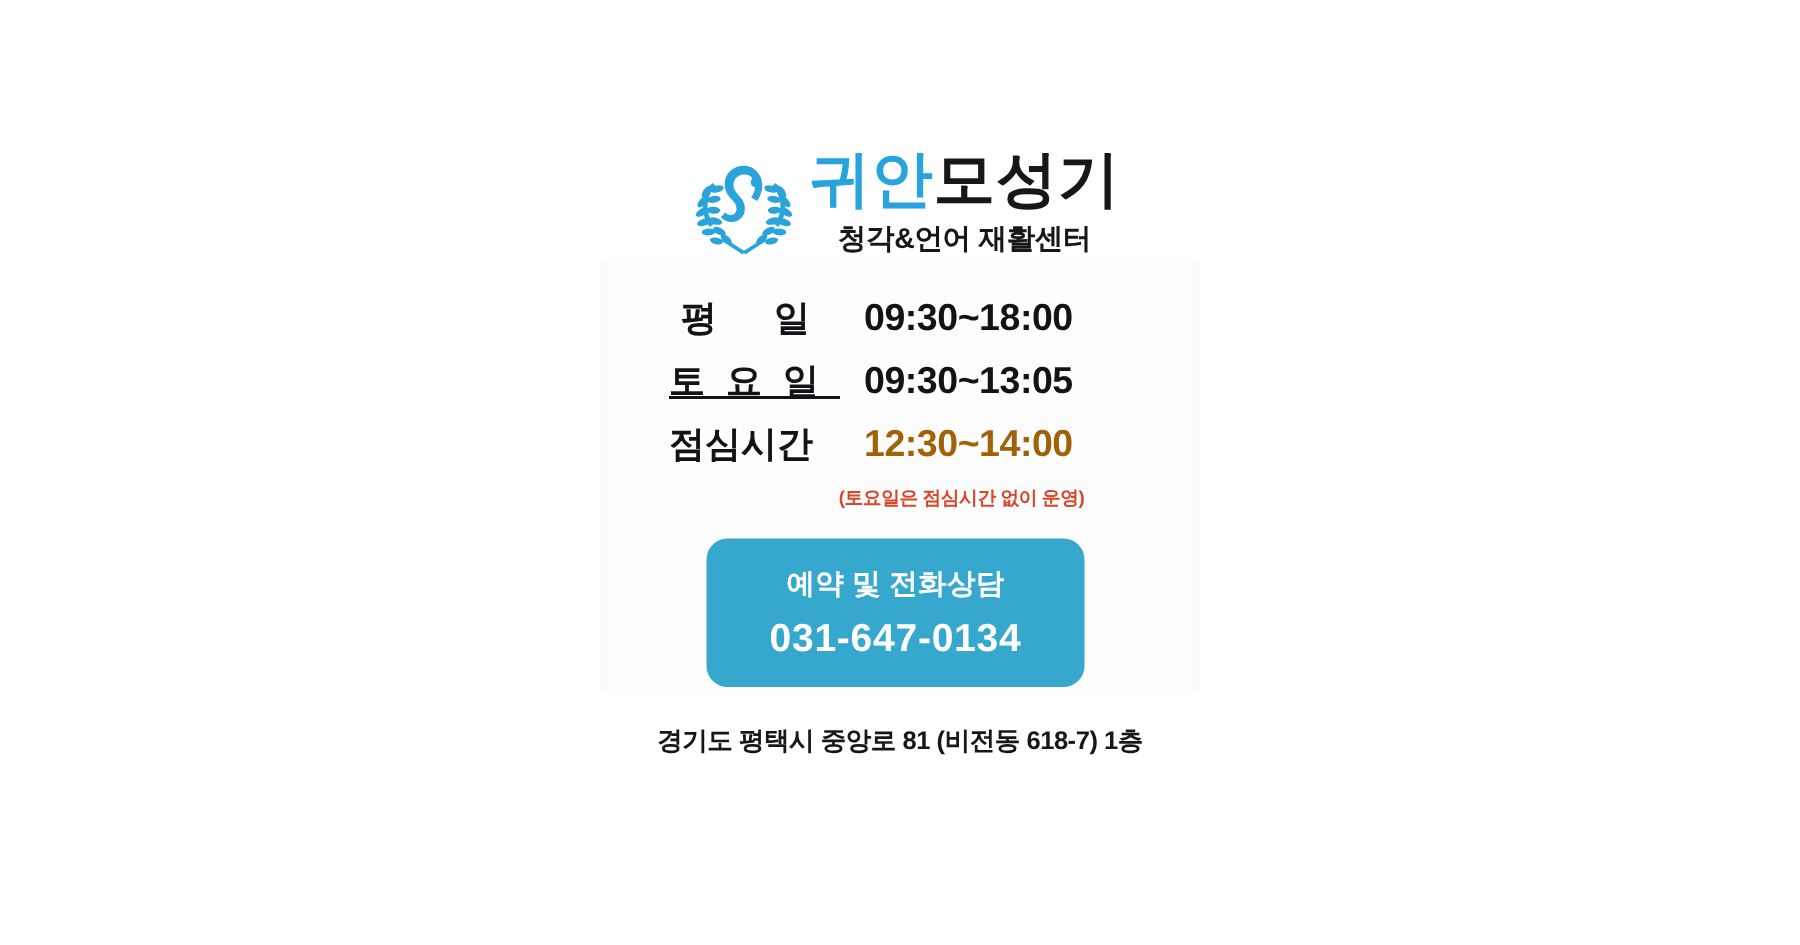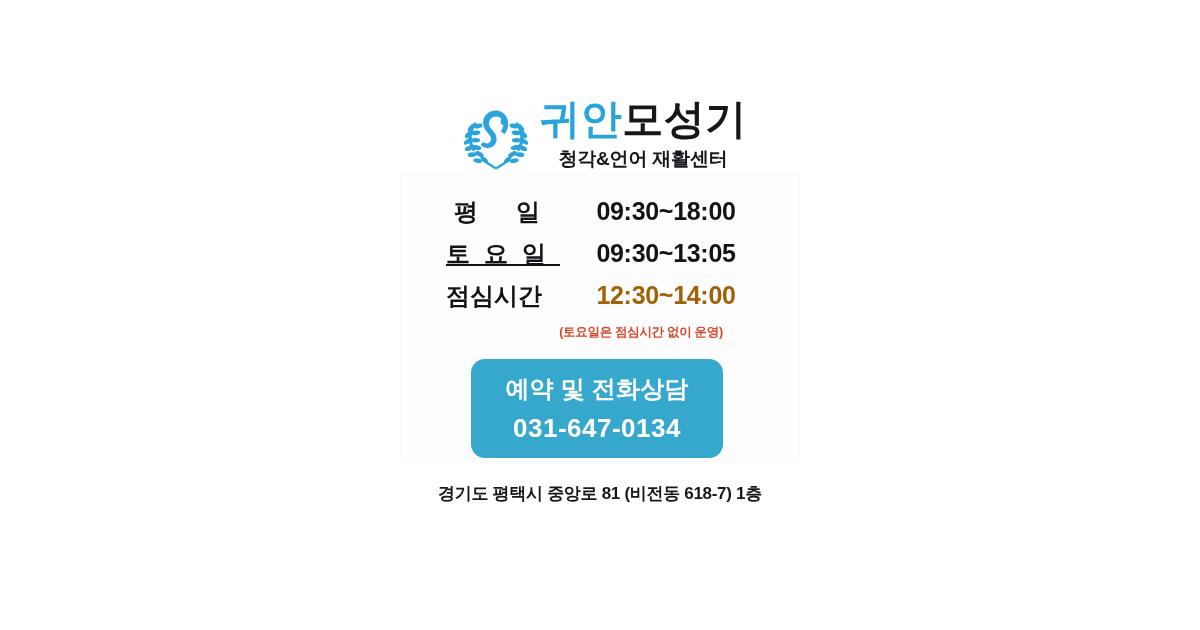--- a/index.html
+++ b/index.html
@@ -108,21 +108,21 @@
     font-weight: 700;
     color: #111316;
     white-space: nowrap;
   }
   .h-label.spread-2 { letter-spacing: 38px; text-indent: 10px; }
   .h-label.spread-3 { letter-spacing: 14px; text-indent: 2px; text-decoration: underline; }
   .h-label.tight    { letter-spacing: 0px; text-indent: 2px; }
 
   .h-value {
     width: 180px;
-    text-align: center;
+    text-align: left;
     font-size: 25px;
     font-weight: 700;
     color: #111316;
     letter-spacing: -0.3px;
     white-space: nowrap;
   }
   .h-value.accent { color: #a16207; }
 
   .lunch-note {
     margin-top: 2px;
@@ -144,21 +144,21 @@
     background: #36A8CE;
     border-radius: 14px;
     display: flex;
     flex-direction: column;
     align-items: center;
     justify-content: center;
     gap: 8px;
     cursor: pointer;
   }
   .cta-title {
-    font-size: 24px;
+    font-size: 19px;
     font-weight: 700;
     color: #ffffff;
     letter-spacing: 0.2px;
   }
   .cta-phone {
     font-size: 26px;
     font-weight: 700;
     color: #ffffff;
     letter-spacing: 0.5px;
   }

